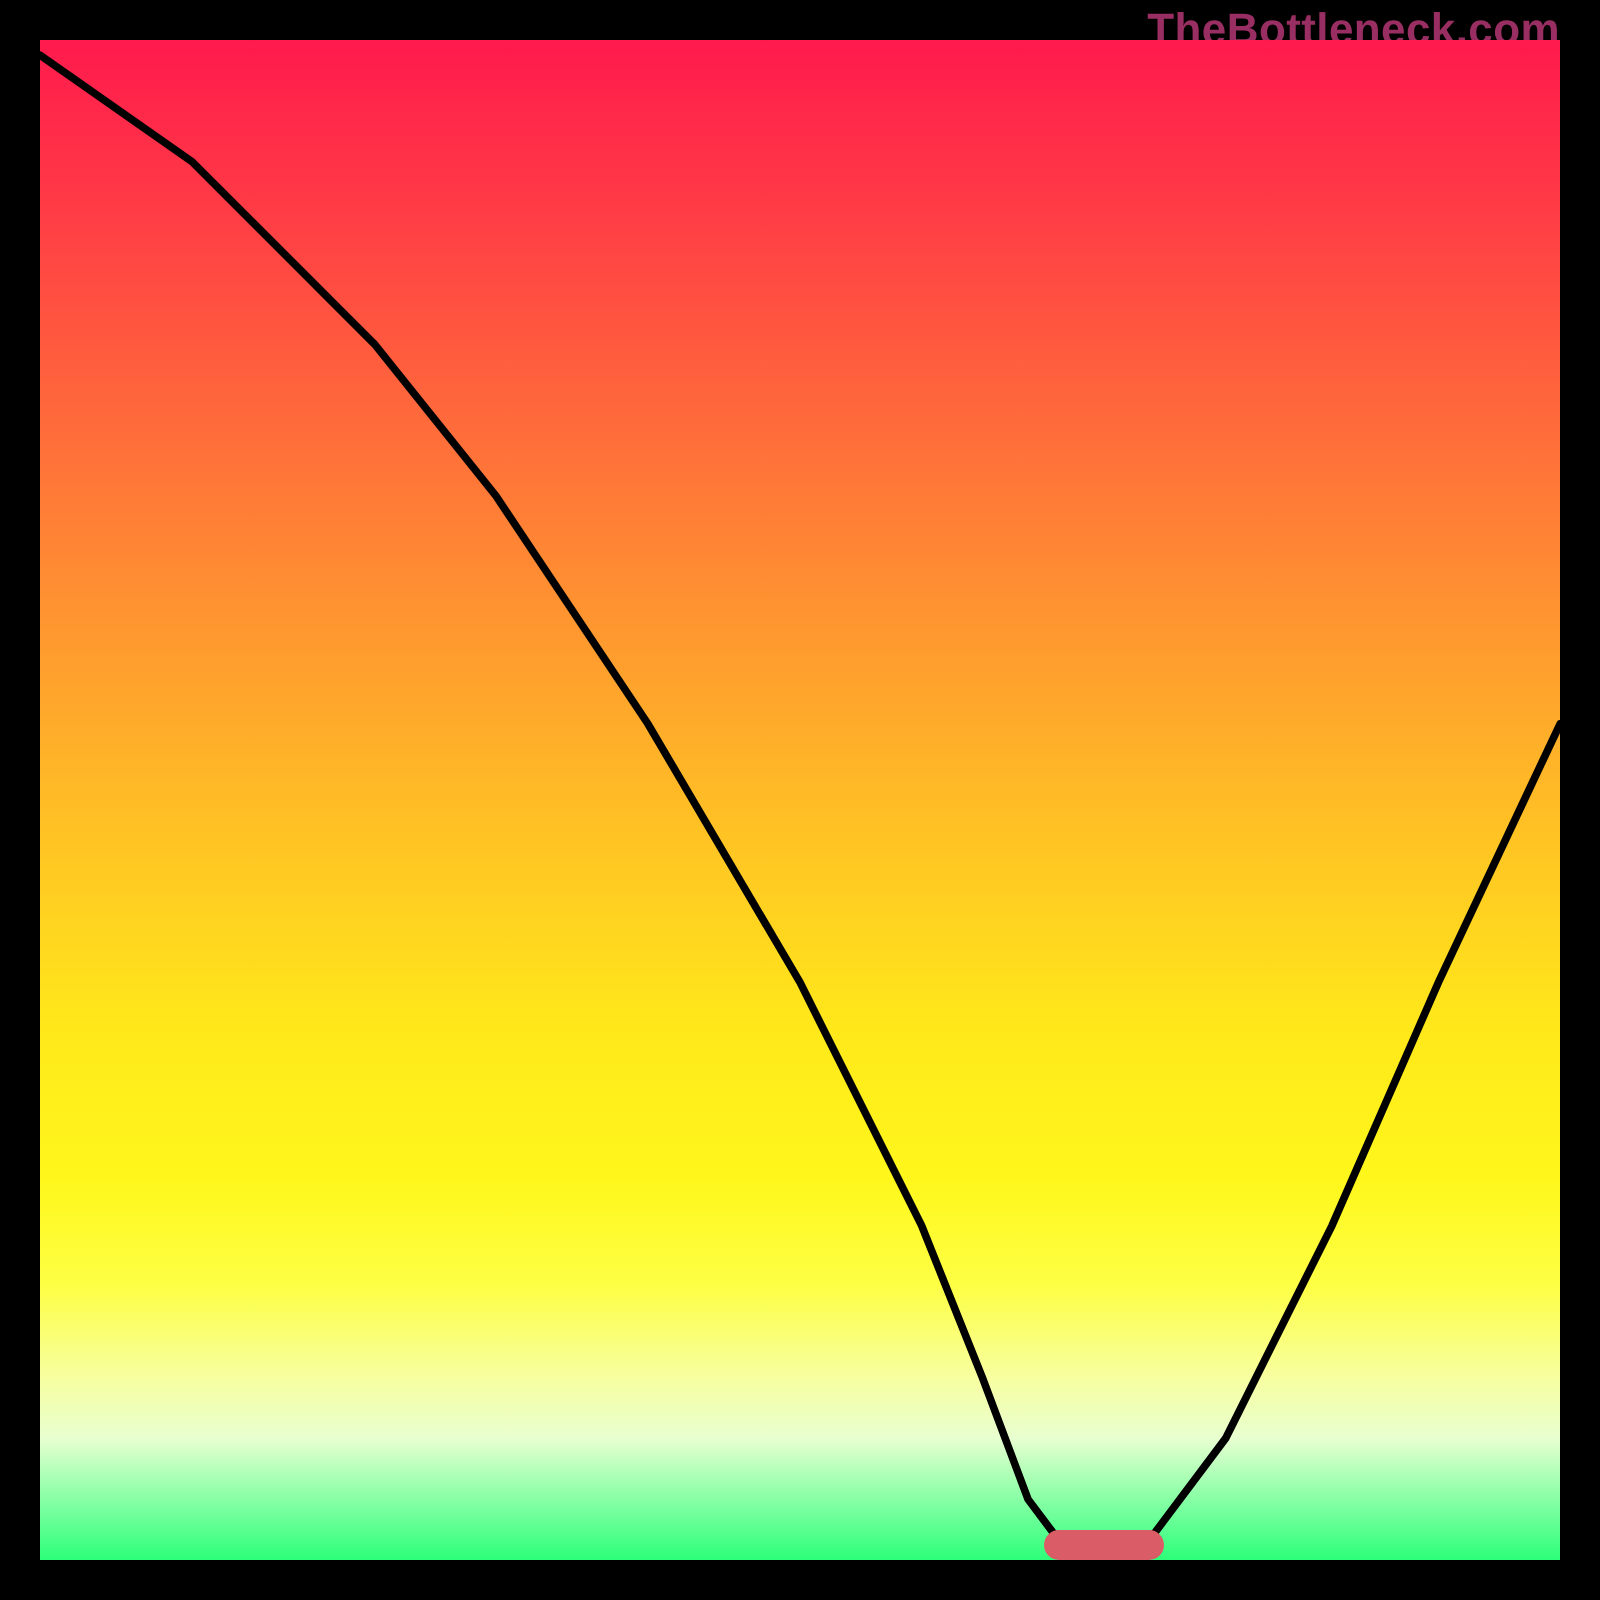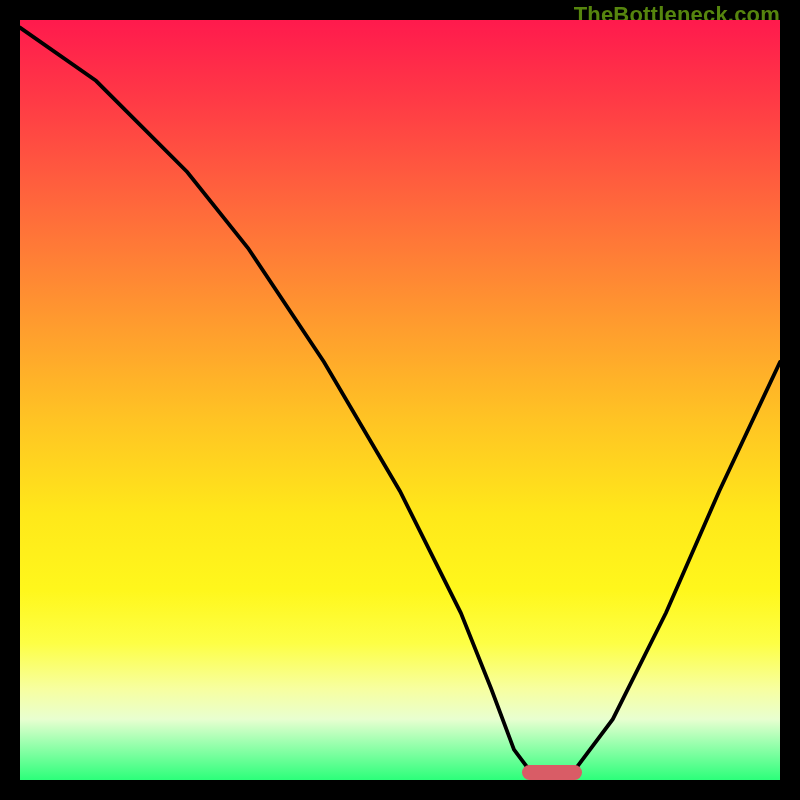--- a/index.html
+++ b/index.html
@@ -13,21 +13,21 @@
     #ffc224 52%,
     #ffe81a 65%,
     #fff71c 75%,
     #fdff45 82%,
     #f7ffa0 88%,
     #e8ffd0 92%,
     #9fffb0 95%,
     #2cff7a 100%
   );
 }
-.watermark{position:absolute;top:2px;right:20px;font:bold 22px Arial,Helvetica,sans-serif;color:#84cc16;opacity:0.65;letter-spacing:0.2px}
+.watermark{position:absolute;top:2px;right:20px;font:bold 22px Arial,Helvetica,sans-serif;color:#ec4899;opacity:0.65;letter-spacing:0.2px}
 .curve{position:absolute;left:20px;top:20px}
 .marker{position:absolute;width:64px;height:15px;border-radius:8px;background:#d95c66}
 </style>
 </head>
 <body>
 
 <div class="frame">
 
   <div class="watermark">TheBottleneck.com</div>
 

